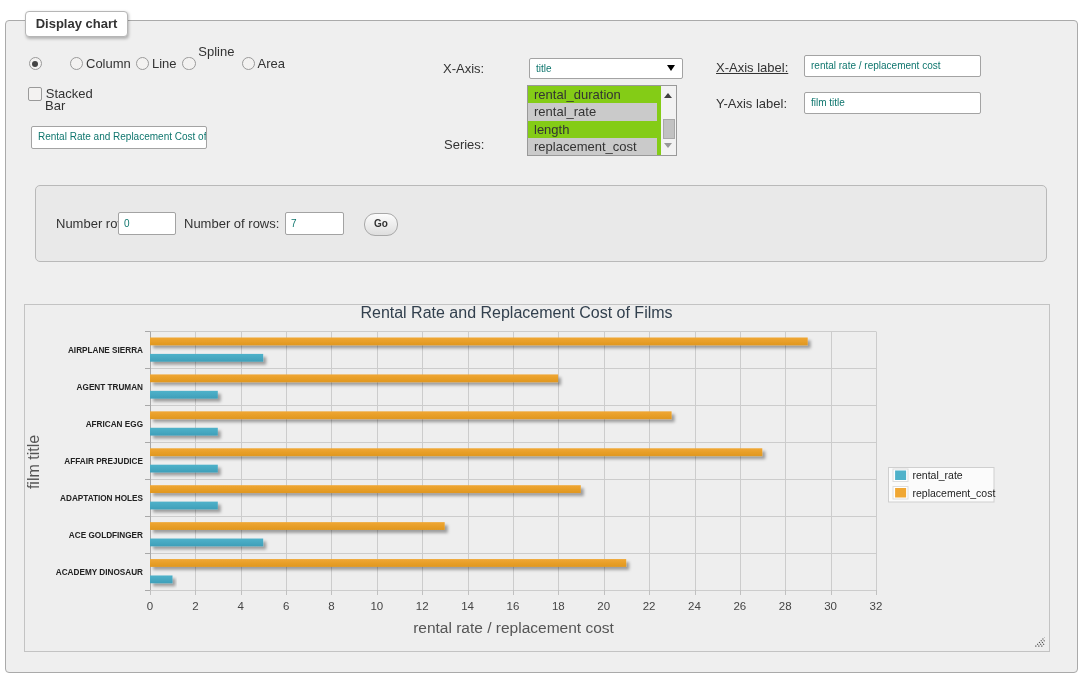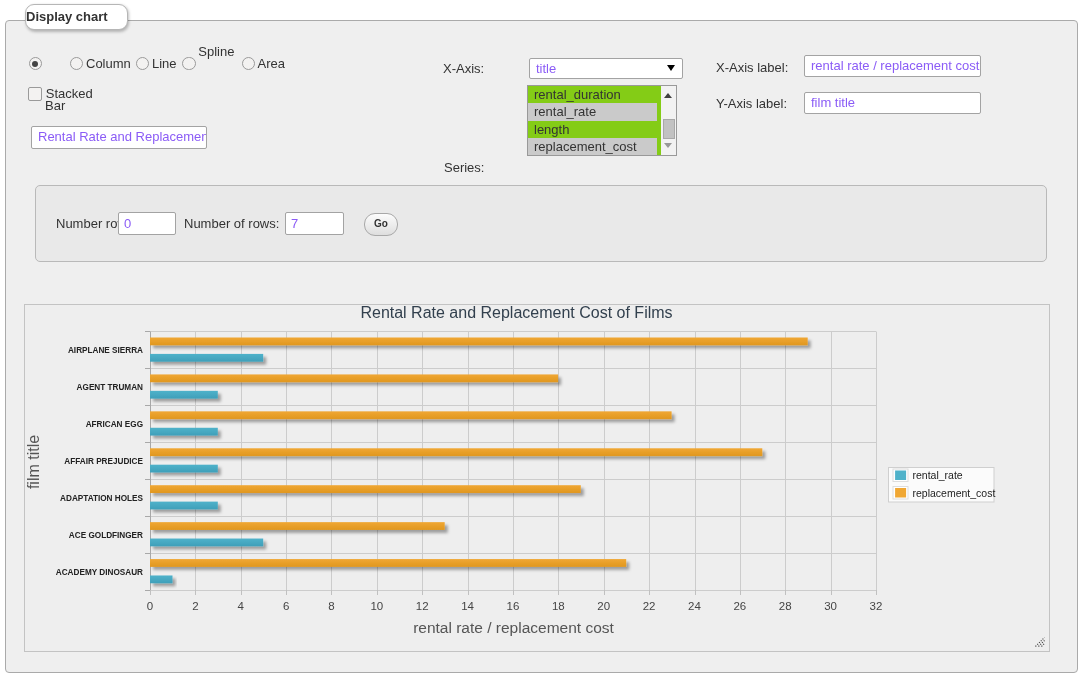--- a/index.html
+++ b/index.html
@@ -3,31 +3,31 @@
 <meta charset="utf-8">
 <title>Display chart</title>
 <style>
 * { margin:0; padding:0; box-sizing:content-box; }
 html,body { width:1081px; height:681px; background:#ffffff;
   font-family:"Liberation Sans", sans-serif; font-size:13px; color:#333;
   position:relative; overflow:hidden; }
 .abs { position:absolute; }
 #fieldset { left:5px; top:20px; width:1071px; height:651px;
   background:#efefef; border:1px solid #aaaaaa; border-radius:4px; }
-#legendbox { left:25px; top:4px; width:101px; height:23.5px; background:#ffffff;
-  border:1px solid #b6b6b6; border-radius:9px; box-shadow:1px 1.5px 3px rgba(0,0,0,0.25);
-  font-weight:bold; font-size:13px; color:#333; text-align:left; line-height:24px; }
+#legendbox { left:25px; top:11px; width:101px; height:23.5px; background:#ffffff;
+  border:1px solid #b6b6b6; border-radius:4px; box-shadow:1px 1.5px 3px rgba(0,0,0,0.25);
+  font-weight:bold; font-size:13px; color:#333; text-align:center; line-height:24px; }
 .radio { width:11.4px; height:11.4px; border:1px solid #9a9a9a; border-radius:50%;
   background:#f3f2f1; }
 .radio.sel::after { content:""; position:absolute; left:2.7px; top:2.7px; width:6px; height:6px;
   border-radius:50%; background:#434343; }
 .checkbox { width:11.4px; height:11.4px; border:1px solid #9a9a9a; border-radius:2px; background:#f3f2f1; }
 .lbl { font-size:13px; color:#333; white-space:nowrap; line-height:16px; }
 .rlbl { text-align:left; }
-.tinput { background:#ffffff; border:1px solid #a3a3a3; border-radius:2px; font-size:13px; color:#8b5cf6;
+.tinput { background:#ffffff; border:1px solid #a3a3a3; border-radius:2px; font-size:10px; color:#0f766e;
   white-space:nowrap; overflow:hidden; }
 .selitem { height:17.33px; line-height:17.4px; padding-left:6px; white-space:nowrap; font-size:13px; }
 .selitem.on { background:#cacaca; background-clip:border-box; }
 .selitem { margin-right:4px; }
 #greybox { left:35px; top:185px; width:1010px; height:75px; background:#e9e9e9;
   border:1px solid #b9b9b9; border-radius:5px; }
 #gobtn { left:364px; top:213px; width:32px; height:20.5px; border:1px solid #a8a8a8;
   border-radius:11px; background:linear-gradient(#fcfcfc,#dedede);
   font-size:10px; font-weight:bold; color:#333; text-align:center; line-height:20.5px; }
 #chartbox { left:24px; top:304px; width:1024px; height:346px; background:#eeeeee;
@@ -63,23 +63,23 @@
 <div class="selitem on">rental_rate</div>
 <div class="selitem">length</div>
 <div class="selitem on">replacement_cost</div>
 </div>
 
 <div class="abs" style="left:661px;top:85px;width:15px;height:69px;background:#f2f2f2;border:1px solid #999;border-left:none;">
   <div style="position:absolute;left:3px;top:7px;width:0;height:0;border-left:4.5px solid transparent;border-right:4.5px solid transparent;border-bottom:5.5px solid #404040;"></div>
   <div style="position:absolute;left:3px;bottom:7px;width:0;height:0;border-left:4.5px solid transparent;border-right:4.5px solid transparent;border-top:5.5px solid #989898;"></div>
   <div style="position:absolute;left:1.5px;top:33px;width:10px;height:18px;background:#c2c2c2;border:1px solid #a8a8a8;"></div>
 </div>
-<div class="abs lbl rlbl" style="left:444px;top:136.5px;width:80px;margin-top:23px;">Series:</div>
-
-<div class="abs lbl rlbl" style="left:716px;top:59.5px;width:80px;">X-Axis label:</div>
+<div class="abs lbl rlbl" style="left:444px;top:136.5px;width:80px;">Series:</div>
+
+<div class="abs lbl rlbl" style="left:716px;top:59.5px;width:80px;text-decoration:underline;">X-Axis label:</div>
 <div class="abs tinput" style="left:804px;top:55px;width:169px;height:20px;line-height:20px;padding-left:6px;">rental rate / replacement cost</div>
 <div class="abs lbl rlbl" style="left:716px;top:95.5px;width:80px;">Y-Axis label:</div>
 <div class="abs tinput" style="left:804px;top:92px;width:169px;height:20px;line-height:20px;padding-left:6px;">film title</div>
 
 <div id="greybox" class="abs"></div>
 <div class="abs lbl" style="left:56px;top:216px;">Number row:</div>
 <div class="abs tinput" style="left:118px;top:212px;width:51px;height:21px;line-height:21px;padding-left:5px;">0</div>
 <div class="abs lbl" style="left:184px;top:216px;">Number of rows:</div>
 <div class="abs tinput" style="left:285px;top:212px;width:52px;height:21px;line-height:21px;padding-left:5px;">7</div>
 <div id="gobtn" class="abs">Go</div>

